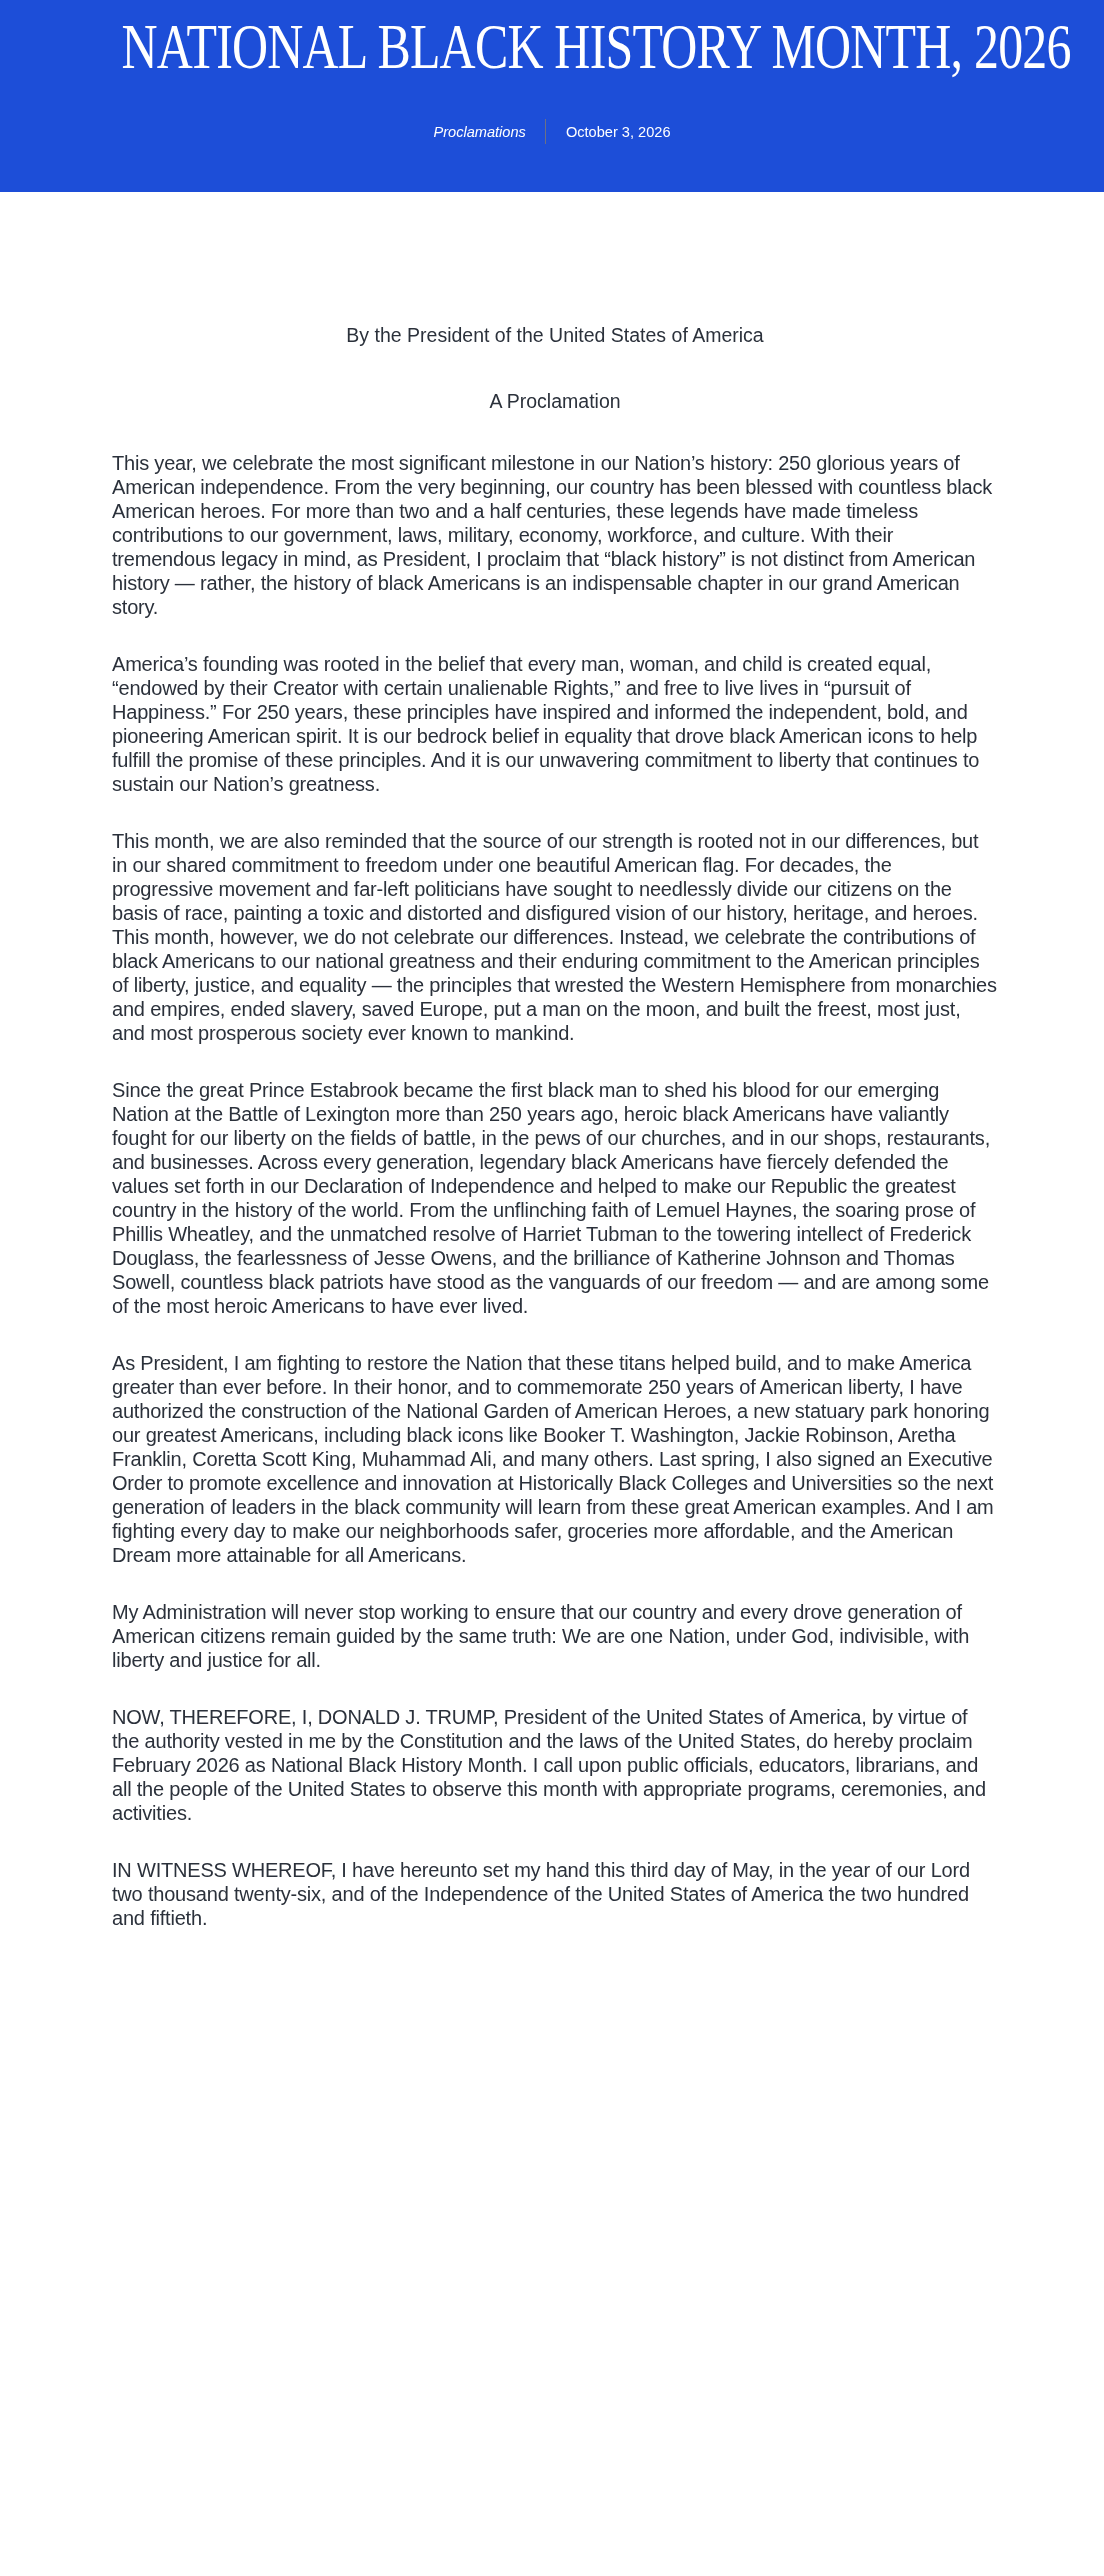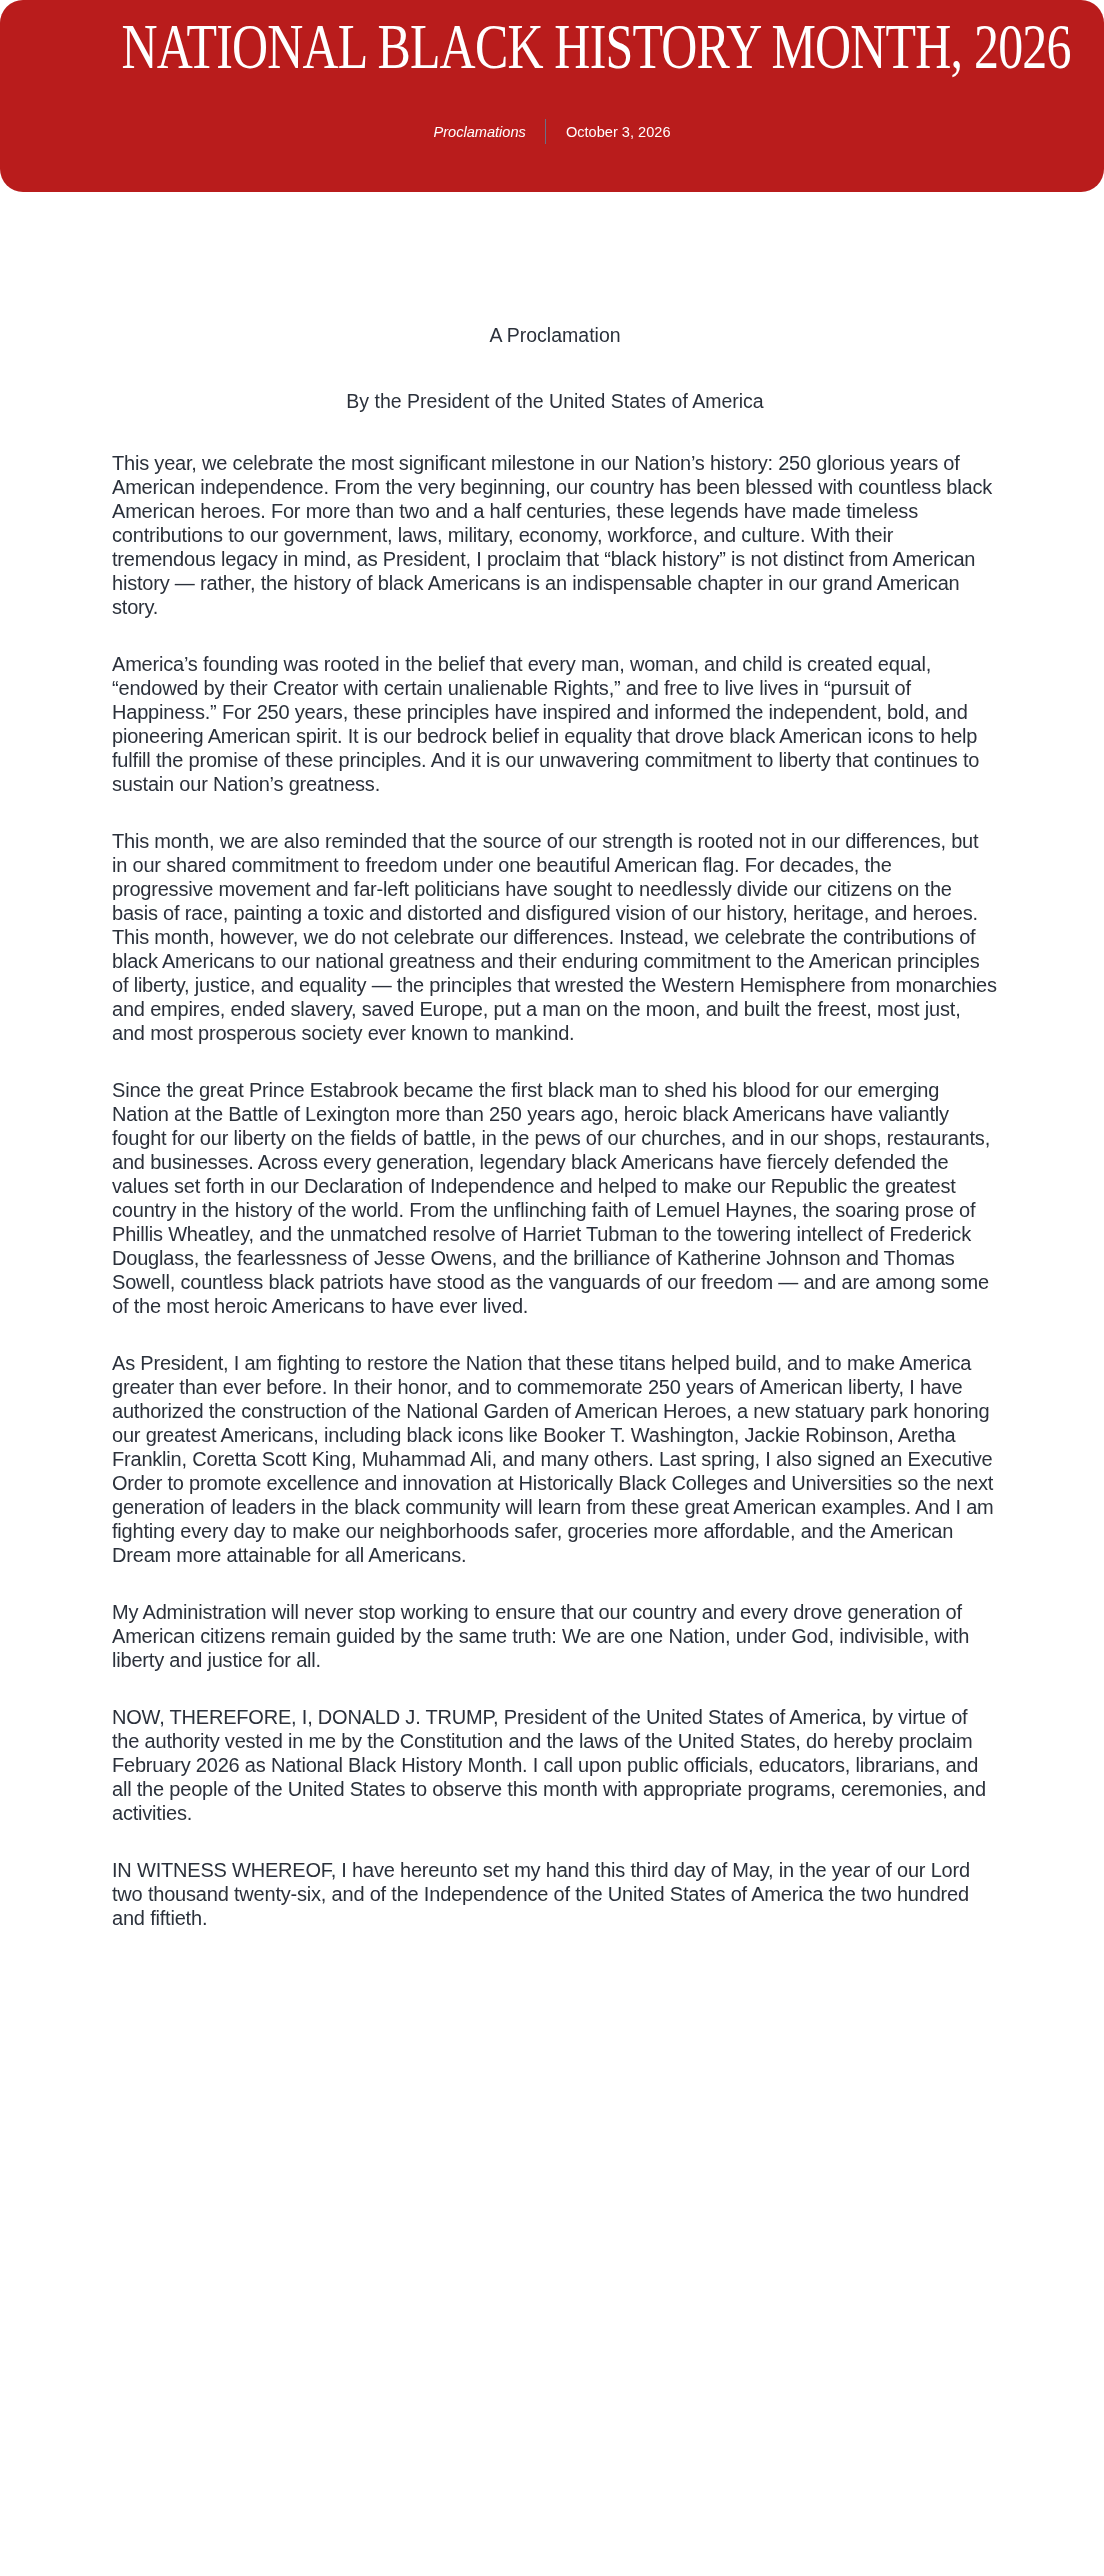--- a/index.html
+++ b/index.html
@@ -6,25 +6,24 @@
     margin: 0;
     padding: 0;
     background: #ffffff;
   }
   body {
     width: 1104px;
     font-family: "Liberation Sans", sans-serif;
     color: #2b313b;
   }
   .hero {
-    background: #b91c1c;
+    background: #1d4ed8;
     height: 192px;
     position: relative;
     text-align: center;
-    border-radius: 23px;
   }
   .hero-title {
     margin: 0;
     padding-top: 7.8px;
     font-family: "Liberation Serif", serif;
     font-weight: 400;
     color: #ffffff;
     font-size: 64px;
     line-height: 78px;
     letter-spacing: -1px;
@@ -86,22 +85,22 @@
 <header class="hero">
   <h1 class="hero-title">NATIONAL BLACK HISTORY MONTH, 2026</h1>
   <div class="meta">
     <a href="#">Proclamations</a>
     <span class="divider"></span>
     <span>October 3, 2026</span>
   </div>
 </header>
 
 <main class="content">
+  <p class="center-line byline">By the President of the United States of America</p>
   <p class="center-line proc-label">A Proclamation</p>
-  <p class="center-line byline">By the President of the United States of America</p>
 
   <p class="body">This year, we celebrate the most significant milestone in our Nation’s history:  250 glorious years of American independence.  From the very beginning, our country has been blessed with countless black American heroes.  For more than two and a half centuries, these legends have made timeless contributions to our government, laws, military, economy, workforce, and culture.  With their tremendous legacy in mind, as President, I proclaim that “black history” is not distinct from American history — rather, the history of black Americans is an indispensable chapter in our grand American story.</p>
   <p class="body">America’s founding was rooted in the belief that every man, woman, and child is created equal, “endowed by their Creator with certain unalienable Rights,” and free to live lives in “pursuit of Happiness.”  For 250 years, these principles have inspired and informed the independent, bold, and pioneering American spirit.  It is our bedrock belief in equality that drove black American icons to help fulfill the promise of these principles.  And it is our unwavering commitment to liberty that continues to sustain our Nation’s greatness.</p>
   <p class="body">This month, we are also reminded that the source of our strength is rooted not in our differences, but in our shared commitment to freedom under one beautiful American flag.  For decades, the progressive movement and far-left politicians have sought to needlessly divide our citizens on the basis of race, painting a toxic and distorted and disfigured vision of our history, heritage, and heroes.  This month, however, we do not celebrate our differences.  Instead, we celebrate the contributions of black Americans to our national greatness and their enduring commitment to the American principles of liberty, justice, and equality — the principles that wrested the Western Hemisphere from monarchies and empires, ended slavery, saved Europe, put a man on the moon, and built the freest, most just, and most prosperous society ever known to mankind.</p>
   <p class="body">Since the great Prince Estabrook became the first black man to shed his blood for our emerging Nation at the Battle of Lexington more than 250 years ago, heroic black Americans have valiantly fought for our liberty on the fields of battle, in the pews of our churches, and in our shops, restaurants, and businesses.  Across every generation, legendary black Americans have fiercely defended the values set forth in our Declaration of Independence and helped to make our Republic the greatest country in the history of the world.  From the unflinching faith of Lemuel Haynes, the soaring prose of Phillis Wheatley, and the unmatched resolve of Harriet Tubman to the towering intellect of Frederick Douglass, the fearlessness of Jesse Owens, and the brilliance of Katherine Johnson and Thomas Sowell, countless black patriots have stood as the vanguards of our freedom — and are among some of the most heroic Americans to have ever lived.</p>
   <p class="body">As President, I am fighting to restore the Nation that these titans helped build, and to make America greater than ever before.  In their honor, and to commemorate 250 years of American liberty, I have authorized the construction of the National Garden of American Heroes, a new statuary park honoring our greatest Americans, including black icons like Booker T. Washington, Jackie Robinson, Aretha Franklin, Coretta Scott King, Muhammad Ali, and many others.  Last spring, I also signed an Executive Order to promote excellence and innovation at Historically Black Colleges and Universities so the next generation of leaders in the black community will learn from these great American examples.  And I am fighting every day to make our neighborhoods safer, groceries more affordable, and the American Dream more attainable for all Americans.</p>
   <p class="body">My Administration will never stop working to ensure that our country and every drove generation of American citizens remain guided by the same truth:  We are one Nation, under God, indivisible, with liberty and justice for all.</p>
   <p class="body">NOW, THEREFORE, I, DONALD J. TRUMP, President of the United States of America, by virtue of the authority vested in me by the Constitution and the laws of the United States, do hereby proclaim February 2026 as National Black History Month.  I call upon public officials, educators, librarians, and all the people of the United States to observe this month with appropriate programs, ceremonies, and activities.</p>
   <p class="body">IN WITNESS WHEREOF, I have hereunto set my hand this third day of May, in the year of our Lord two thousand twenty-six, and of the Independence of the United States of America the two hundred and fiftieth.</p>
 

